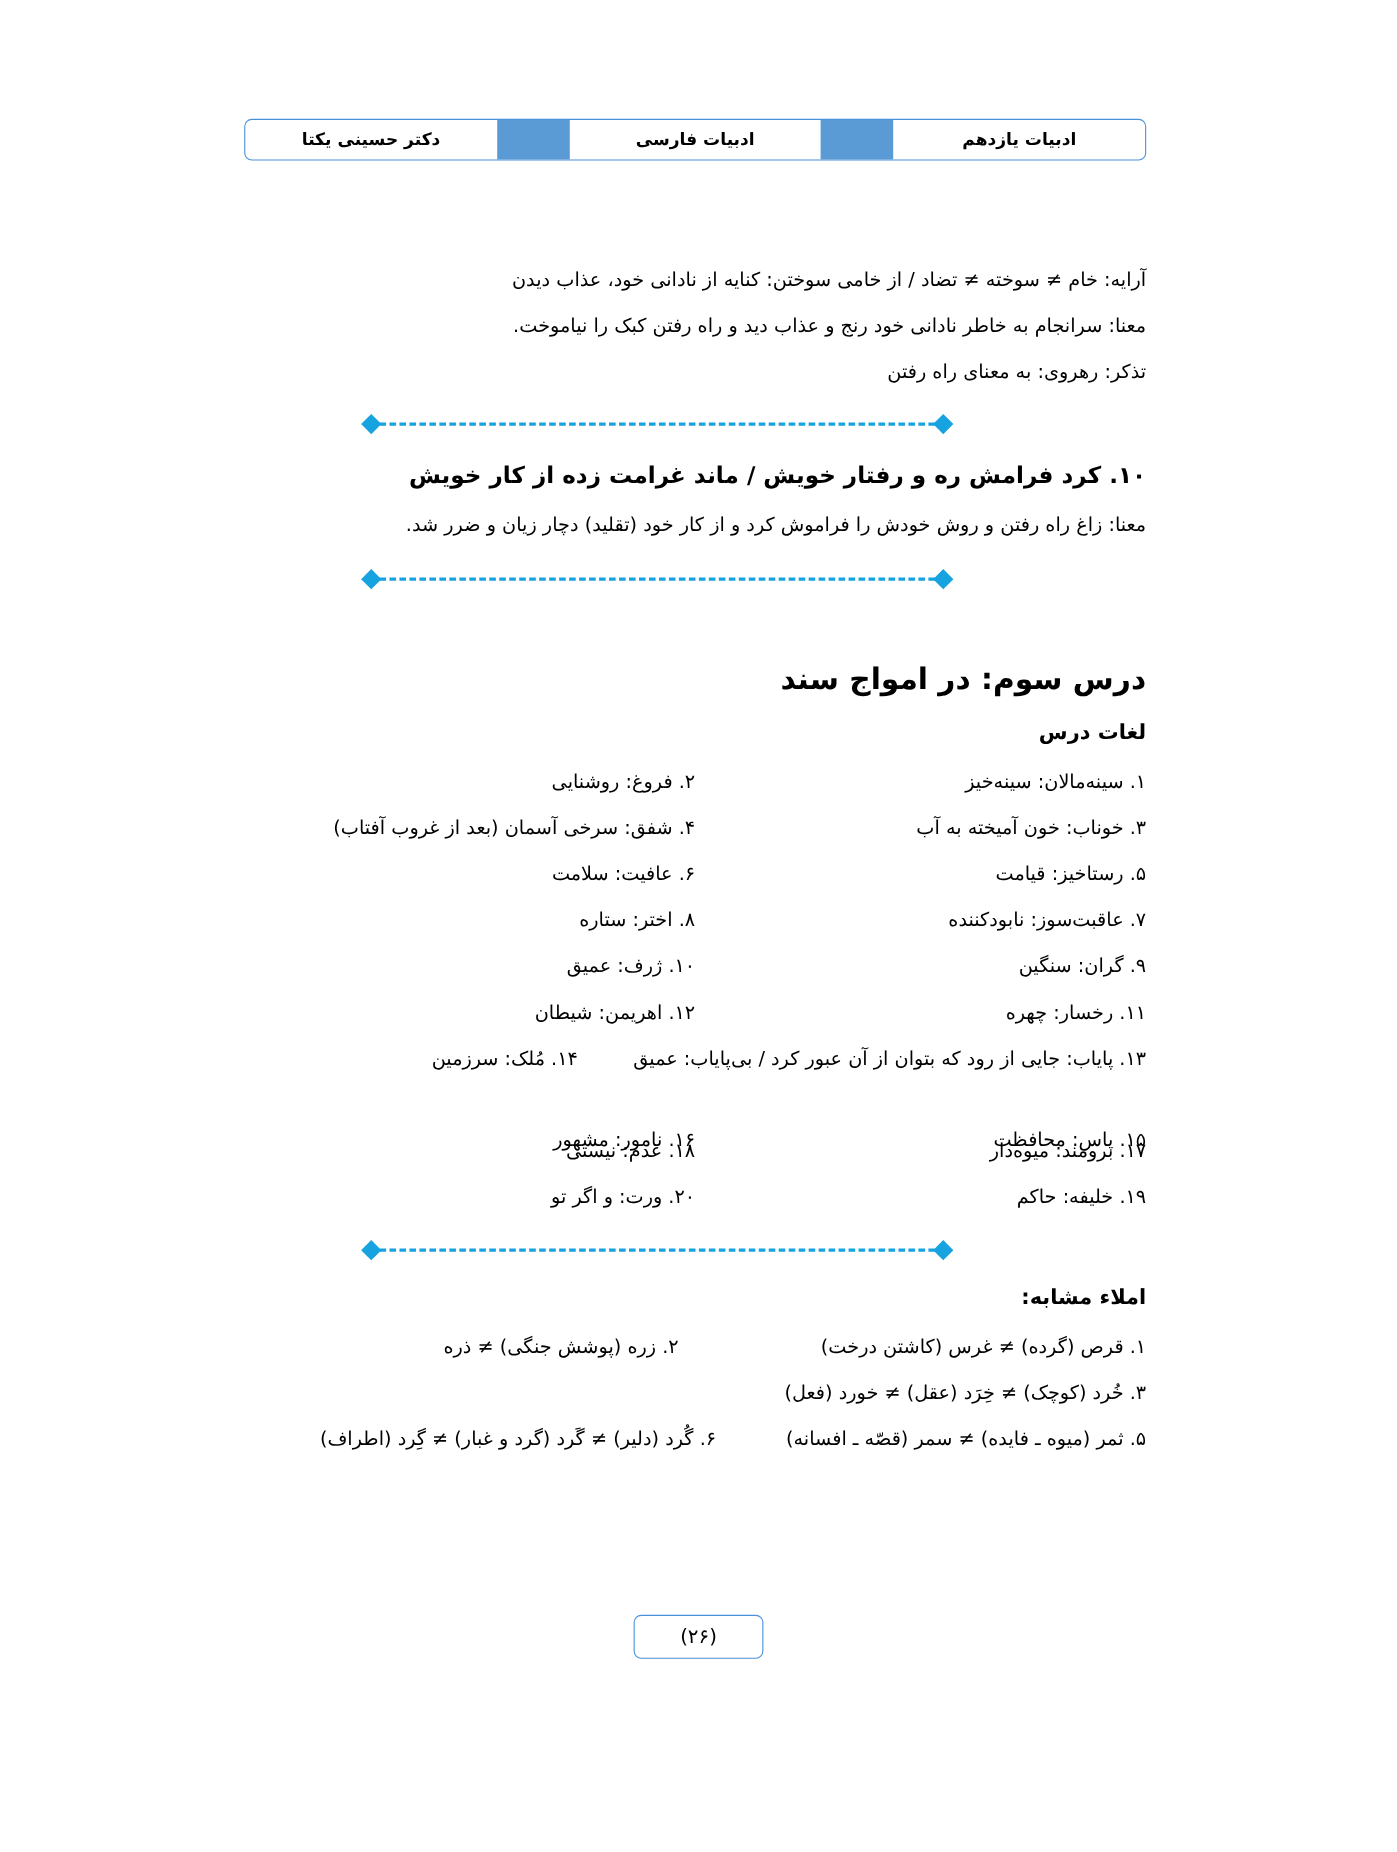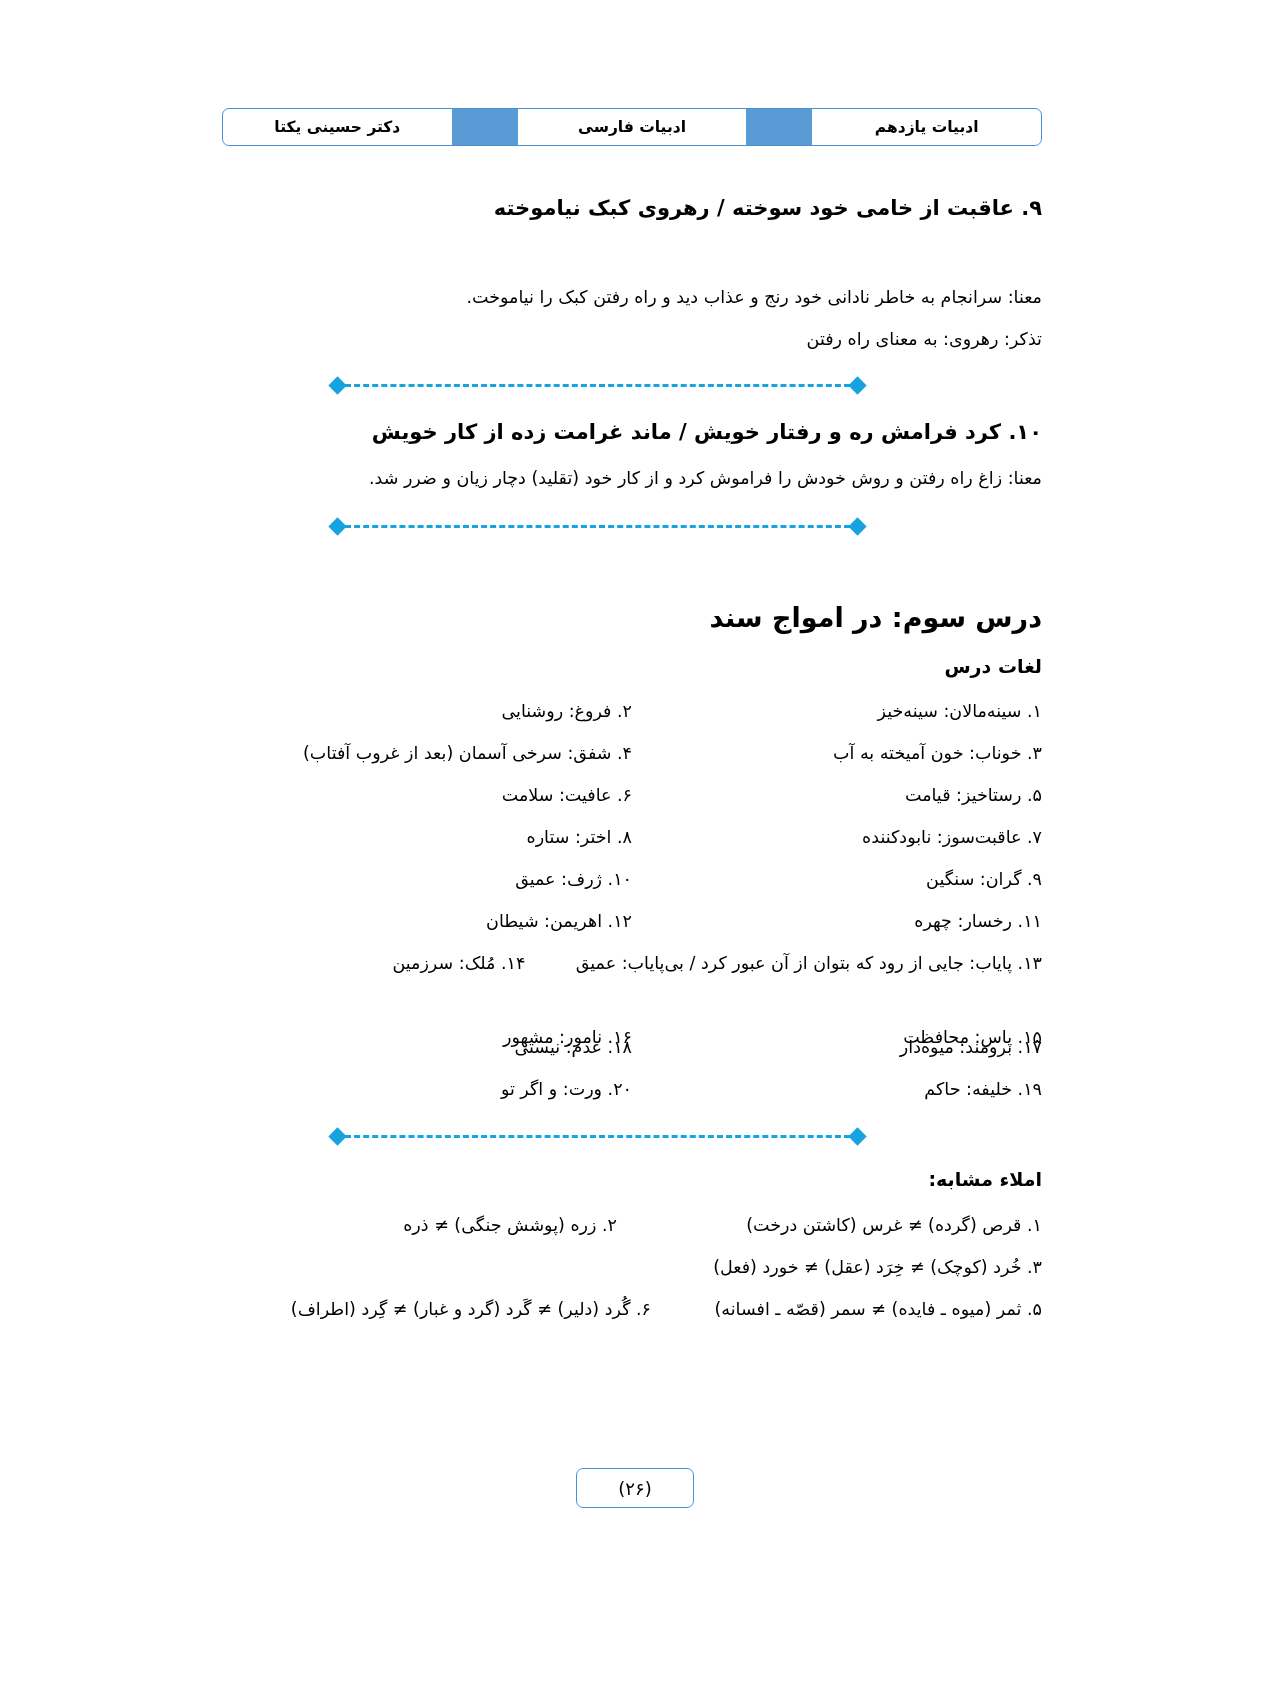--- a/index.html
+++ b/index.html
@@ -126,22 +126,22 @@
 <div class="page-body">
 
   <div class="header">
     <div class="header-cell">ادبیات یازدهم</div>
     <div class="header-sep"></div>
     <div class="header-cell">ادبیات فارسی</div>
     <div class="header-sep"></div>
     <div class="header-cell">دکتر حسینی یکتا</div>
   </div>
 
-  <div class="line bold-line" style="top:196px; right:228px; left:222px; font-size:21px;">۹. عاقبت از خامی خود سوخته / رهروی کبک نیاموخته</div>
-
+
+  <div class="line" style="top:245px; right:228px; left:222px; font-size:17.5px;">آرایه: خام ≠ سوخته ≠ تضاد / از خامی سوختن: کنایه از نادانی خود، عذاب دیدن</div>
 
   <div class="line" style="top:287px; right:228px; left:222px; font-size:17.5px;">معنا: سرانجام به خاطر نادانی خود رنج و عذاب دید و راه رفتن کبک را نیاموخت.</div>
 
   <div class="line" style="top:329px; right:228px; left:222px; font-size:17.5px;">تذکر: رهروی: به معنای راه رفتن</div>
 
   <div class="sep" style="top:377px; right:405px; width:535px;">
     <span class="diamond"></span>
     <span class="dash"></span>
     <span class="diamond"></span>
   </div>

